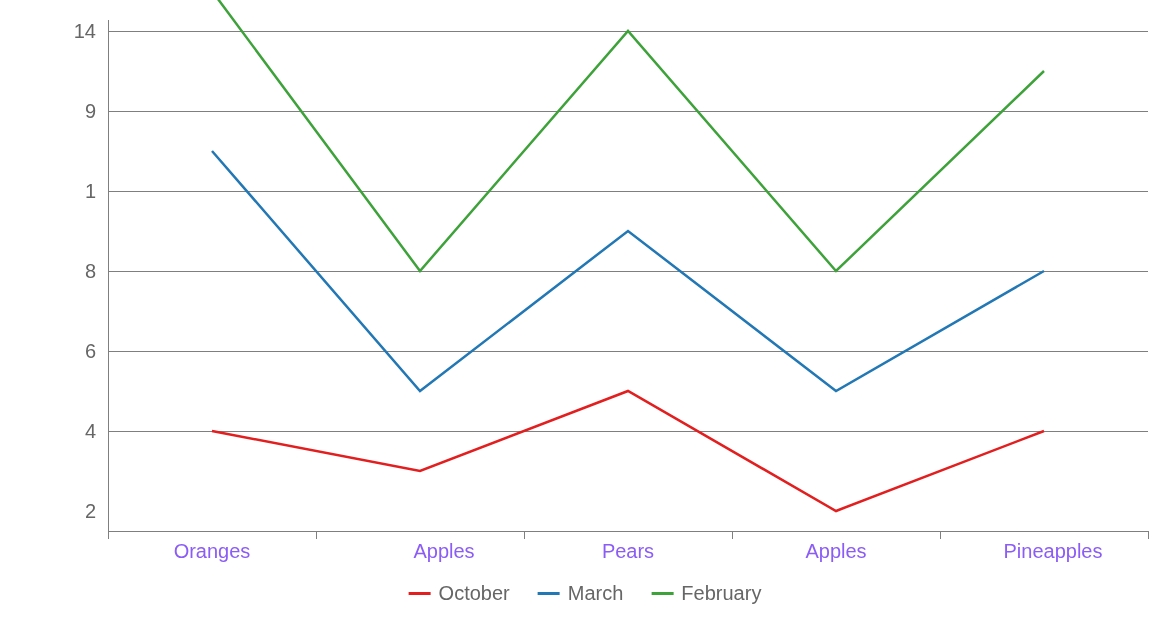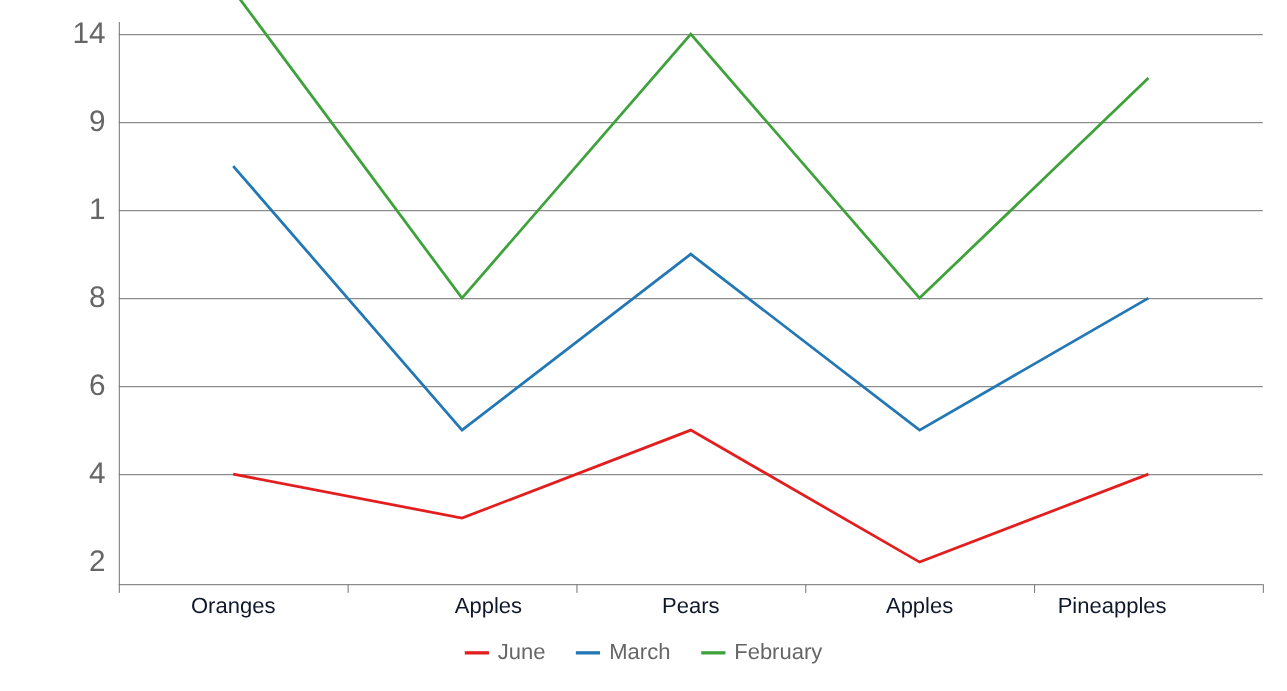--- a/index.html
+++ b/index.html
@@ -13,30 +13,30 @@
     .chart-container {
       position: absolute;
       left: 0;
       top: 0;
       width: 1170px;
       height: 628px;
     }
     .y-axis-label {
       position: absolute;
       right: 1074px;
-      font-size: 27px;
+      font-size: 20px;
       color: #666666;
       text-align: right;
       transform: translateY(-50%);
     }
     .x-axis-label {
       position: absolute;
       top: 540px;
       font-size: 20px;
-      color: #0f172a;
+      color: #8b5cf6;
       text-align: center;
       transform: translateX(-50%);
     }
     .gridline {
       position: absolute;
       left: 108px;
       width: 1040px;
       height: 0;
       border-top: 1px solid #7f7f7f;
     }
@@ -123,34 +123,34 @@
   <div class="x-tick" style="left:316px"></div>
   <div class="x-tick" style="left:524px"></div>
   <div class="x-tick" style="left:732px"></div>
   <div class="x-tick" style="left:940px"></div>
   <div class="x-tick" style="left:1148px"></div>
 
   <div class="x-axis-label" style="left:212px">Oranges</div>
   <div class="x-axis-label" style="left:444px">Apples</div>
   <div class="x-axis-label" style="left:628px">Pears</div>
   <div class="x-axis-label" style="left:836px">Apples</div>
-  <div class="x-axis-label" style="left:1011px">Pineapples</div>
+  <div class="x-axis-label" style="left:1053px">Pineapples</div>
 
   <div class="plot-area">
     <svg viewBox="0 0 1040 511" preserveAspectRatio="none">
       <polyline id="series-0" fill="none" stroke-width="2.5" points="104.0,411.0 312.0,451.0 520.0,371.0 728.0,491.0 936.0,411.0" stroke="#e21e1f"></polyline>
       <polyline id="series-1" fill="none" stroke-width="2.5" points="104.0,131.0 312.0,371.0 520.0,211.0 728.0,371.0 936.0,251.0" stroke="#2277b5"></polyline>
       <polyline id="series-2" fill="none" stroke-width="2.5" points="104.0,-29.0 312.0,251.0 520.0,11.0 728.0,251.0 936.0,51.0" stroke="#3ea23a"></polyline>
     </svg>
   </div>
 
   <div class="legend">
     <div class="legend-item">
       <div class="legend-swatch" style="background:#e21e1f"></div>
-      <span>June</span>
+      <span>October</span>
     </div>
     <div class="legend-item">
       <div class="legend-swatch" style="background:#2277b5"></div>
       <span>March</span>
     </div>
     <div class="legend-item">
       <div class="legend-swatch" style="background:#3ea23a"></div>
       <span>February</span>
     </div>
   </div>

